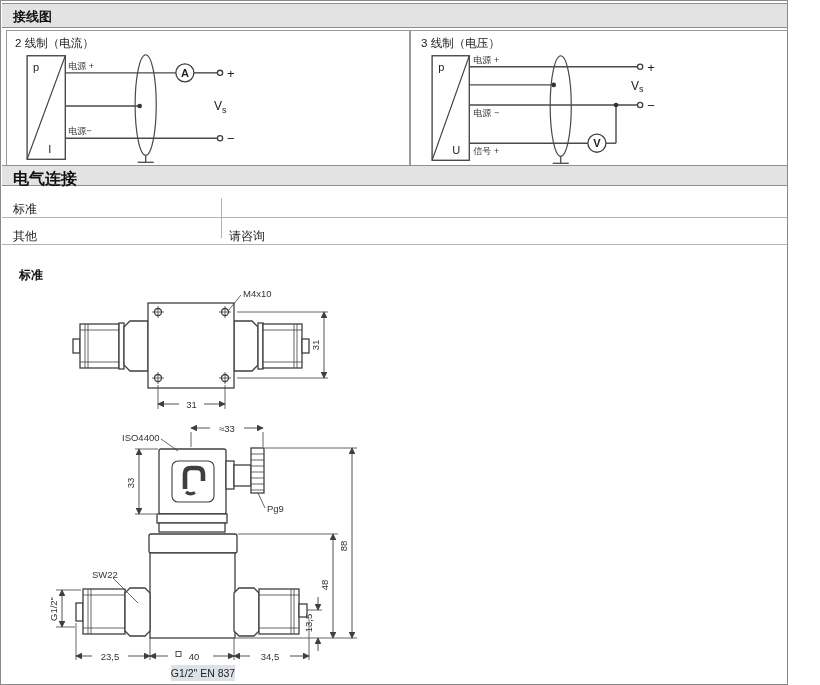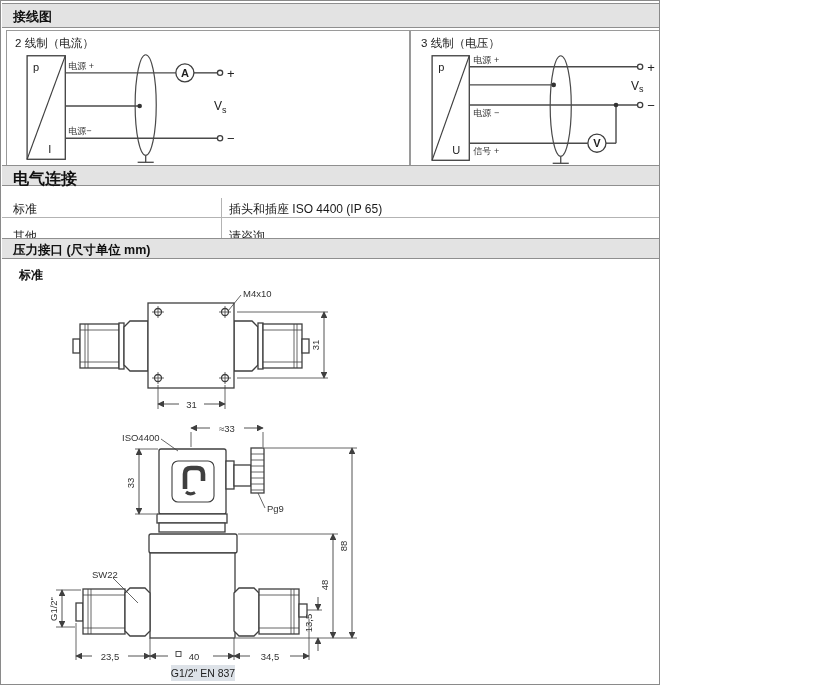--- a/index.html
+++ b/index.html
@@ -1,16 +1,16 @@
 <!DOCTYPE html>
 <html><head>
 <meta charset="utf-8">
 <style>
   html,body{margin:0;padding:0;background:#fff;}
-  .page{position:relative;width:660px;height:685px;background:#fff;
+  .page{position:relative;width:788px;height:685px;background:#fff;
         font-family:"Liberation Sans", sans-serif;box-sizing:border-box;
         border:1px solid #8a8a8a;overflow:hidden;padding-left:7px;}
   .bar{position:absolute;left:1px;width:817px;background:#e3e3e3;
        border-top:1px solid #8f8f8f;border-bottom:1px solid #8f8f8f;
        box-sizing:border-box;font-weight:bold;font-size:13px;color:#111;
        padding:4px 0 0 11px;}
   .diagbox{position:absolute;border:1px solid #9a9a9a;background:#fff;}
   .row{position:absolute;left:1px;width:817px;height:20px;box-sizing:border-box;
        border-bottom:1px solid #b3b3b3;font-size:12px;color:#1a1a1a;}
   .row .lbl{position:absolute;left:11px;top:3px;}
@@ -110,31 +110,27 @@
     <text x="645" y="107" class="sym13">−</text>
     <text x="629" y="87" font-size="12"><tspan>V</tspan><tspan dy="2.5" font-size="9">s</tspan></text>
   </svg>
 
   <div class="bar" style="top:164px;height:21px;font-size:16px;padding-top:3px;">
     <span>电气连接</span>
   </div>
 
   <div class="row" style="top:197px;">
     <span class="lbl">标准</span>
-    <span class="val">插头和插座 ISO 4400 (IP 65)</span>
   </div>
   <div class="row" style="top:224px;">
     <span class="lbl">其他</span>
     <span class="val">请咨询</span>
   </div>
   <div class="vdiv" style="top:197px;height:40px;"></div>
 
-  <div class="bar" style="top:237px;height:21px;font-size:12.5px;padding-top:3px;">
-    <span>压力接口 (尺寸单位  mm)</span>
-  </div>
 
   <div class="variant">标准</div>
 
   <svg style="position:absolute;left:0;top:258px;" width="820" height="427" viewBox="0 258 820 427">
     <defs>
       <marker id="arr" viewBox="0 0 10 10" refX="9" refY="5" markerWidth="7.5" markerHeight="7.5" orient="auto-start-reverse">
         <path d="M0,0 L10,5 L0,10 z" fill="#3f3f3f"></path>
       </marker>
     </defs>
 

